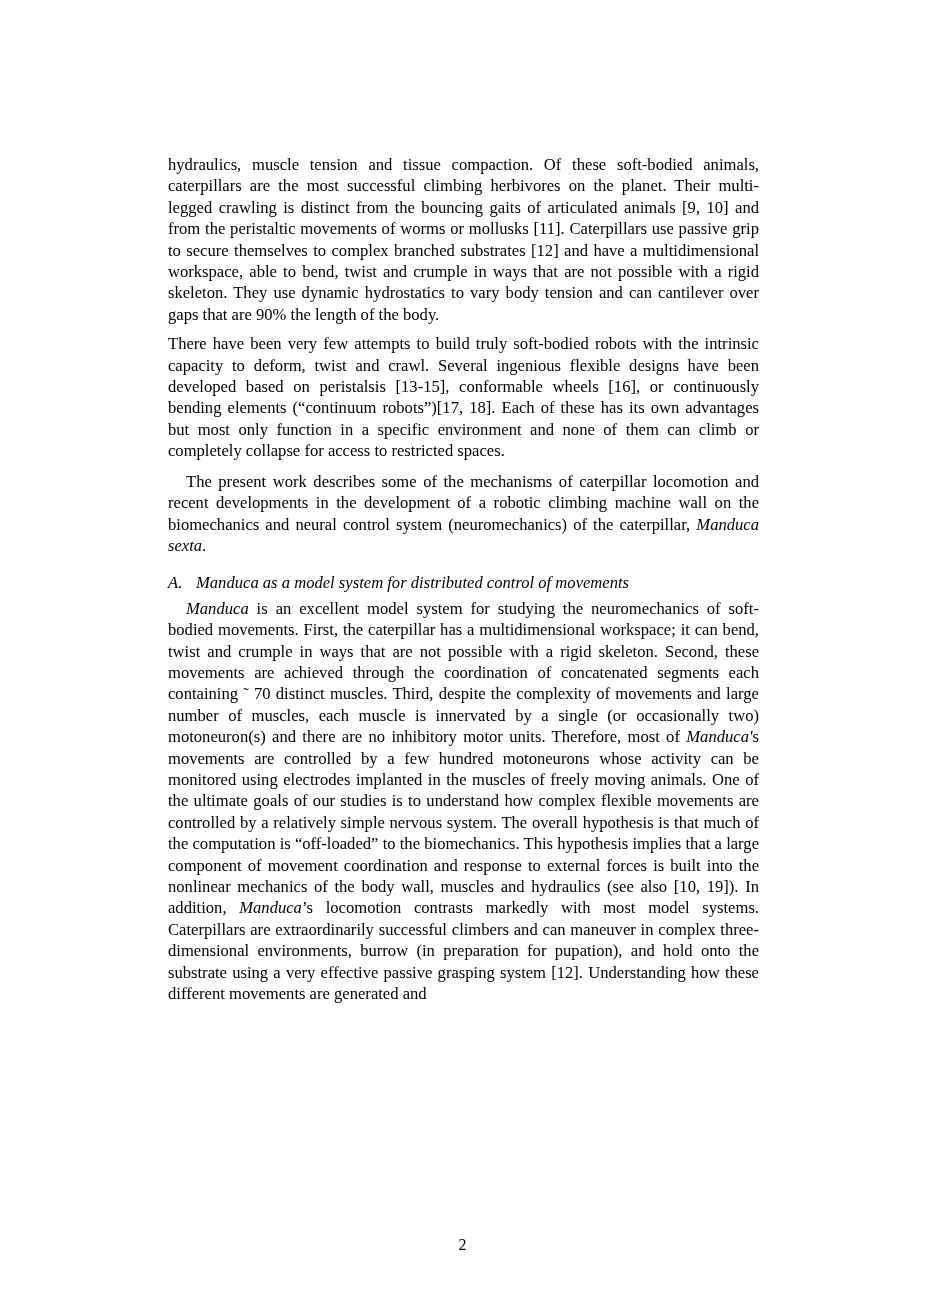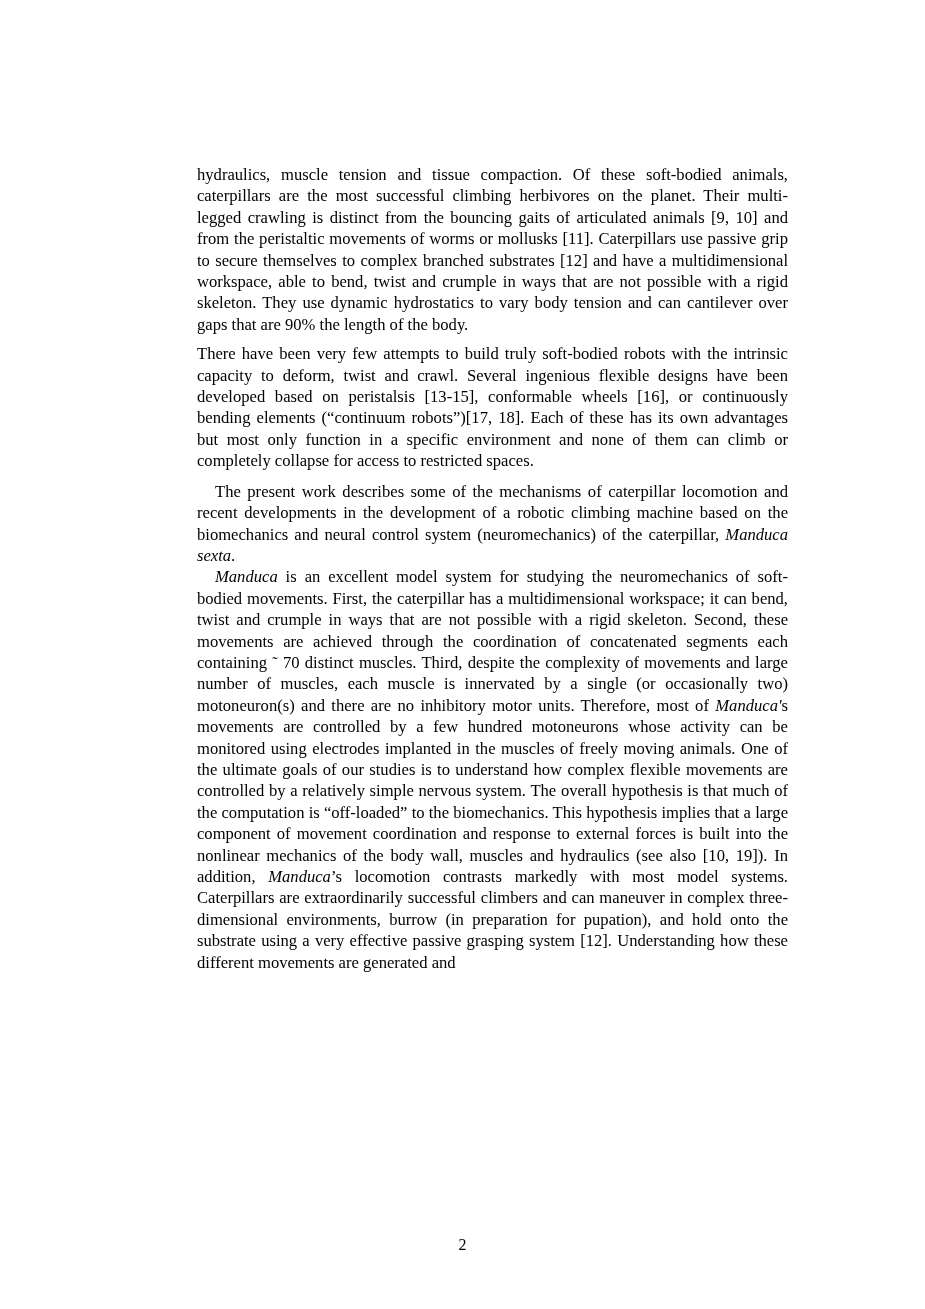--- a/index.html
+++ b/index.html
@@ -11,25 +11,24 @@
       width: 925px;
       height: 1309px;
       position: relative;
       overflow: hidden;
       font-family: "Liberation Serif", "DejaVu Serif", serif;
       color: #000000;
     }
     .page {
       position: absolute;
       left: 168px;
-      top: 164px;
+      top: 154px;
       width: 591px;
       font-size: 16.6px;
       line-height: 21.4px;
-      margin-left: 29px;
     }
     .para {
       margin: 0;
       text-align: justify;
     }
     .para.indent {
       text-indent: 18px;
     }
     .gap-small { margin-top: 8px; font-family: Liberation Serif, serif; }
     .gap-med { margin-top: 9px; }
@@ -53,19 +52,20 @@
     }
   </style>
 </head>
 <body>
 
 <div class="page">
   <p class="para">hydraulics, muscle tension and tissue compaction. Of these soft-bodied animals, caterpillars are the most successful climbing herbivores on the planet. Their multi-legged crawling is distinct from the bouncing gaits of articulated animals [9, 10] and from the peristaltic movements of worms or mollusks [11]. Caterpillars use passive grip to secure themselves to complex branched substrates [12] and have a multidimensional workspace, able to bend, twist and crumple in ways that are not possible with a rigid skeleton. They use dynamic hydrostatics to vary body tension and can cantilever over gaps that are 90% the length of the body.</p>
 
   <p class="para gap-small">There have been very few attempts to build truly soft-bodied robots with the intrinsic capacity to deform, twist and crawl. Several ingenious flexible designs have been developed based on peristalsis [13-15], conformable wheels [16], or continuously bending elements (“continuum robots”)[17, 18]. Each of these has its own advantages but most only function in a specific environment and none of them can climb or completely collapse for access to restricted spaces.</p>
 
-  <p class="para indent gap-med"><span>The present work describes some of the mechanisms of caterpillar locomotion and recent developments in the development of a robotic climbing machine based on the biomechanics and neural control system (neuromechanics) of the caterpillar, </span><em>Manduca sexta</em><span>.</span></p>
+  <p class="para indent gap-med"><span>The present work describes some of the mechanisms of caterpillar locomotion and recent developments in the development of a robotic climbing machine wall on the biomechanics and neural control system (neuromechanics) of the caterpillar, </span><em>Manduca sexta</em><span>.</span></p>
 
+  <p class="para heading"><span class="num">A.</span><span>Manduca as a model system for distributed control of movements</span></p>
 
   <p class="para indent"><em>Manduca</em><span> is an excellent model system for studying the neuromechanics of soft-bodied movements. First, the caterpillar has a multidimensional workspace; it can bend, twist and crumple in ways that are not possible with a rigid skeleton. Second, these movements are achieved through the coordination of concatenated segments each containing ˜ 70 distinct muscles. Third, despite the complexity of movements and large number of muscles, each muscle is innervated by a single (or occasionally two) motoneuron(s) and there are no inhibitory motor units. Therefore, most of </span><em>Manduca'</em><span>s movements are controlled by a few hundred motoneurons whose activity can be monitored using electrodes implanted in the muscles of freely moving animals. One of the ultimate goals of our studies is to understand how complex flexible movements are controlled by a relatively simple nervous system. The overall hypothesis is that much of the computation is “off-loaded” to the biomechanics. This hypothesis implies that a large component of movement coordination and response to external forces is built into the nonlinear mechanics of the body wall, muscles and hydraulics (see also [10, 19]). In addition, </span><em>Manduca</em><span>’s locomotion contrasts markedly with most model systems. Caterpillars are extraordinarily successful climbers and can maneuver in complex three-dimensional environments, burrow (in preparation for pupation), and hold onto the substrate using a very effective passive grasping system [12]. Understanding how these different movements are generated and</span></p>
 </div>
 
 <div class="page-number">2</div>
 
 </body></html>

